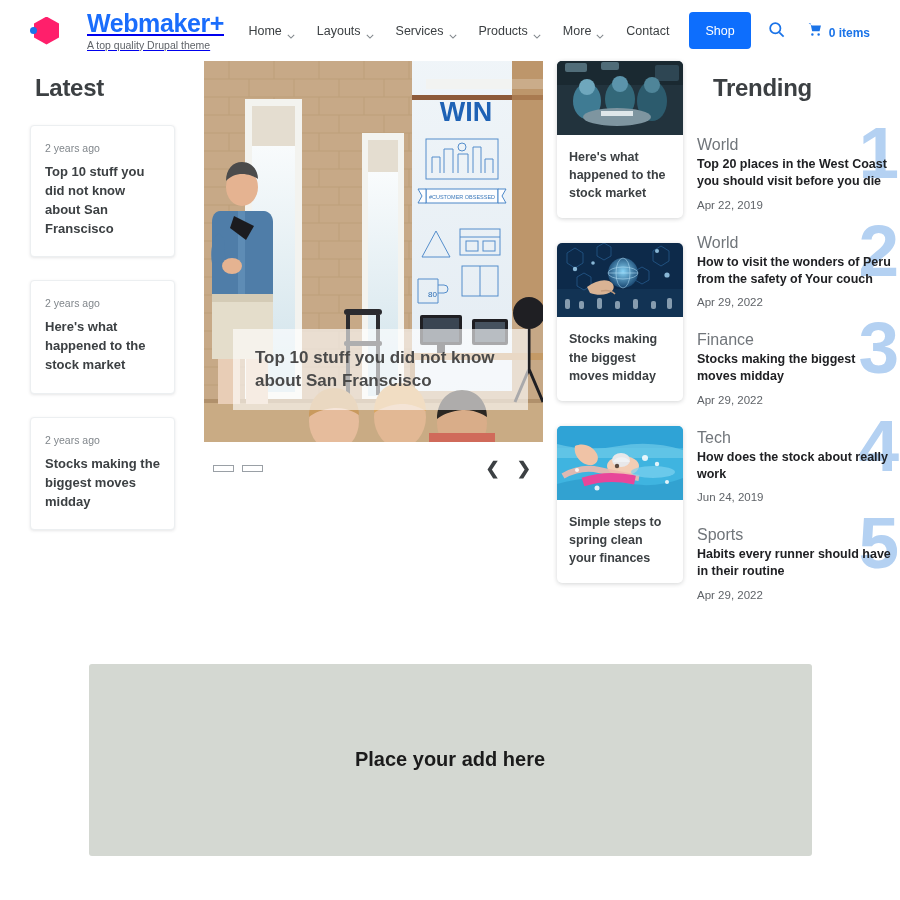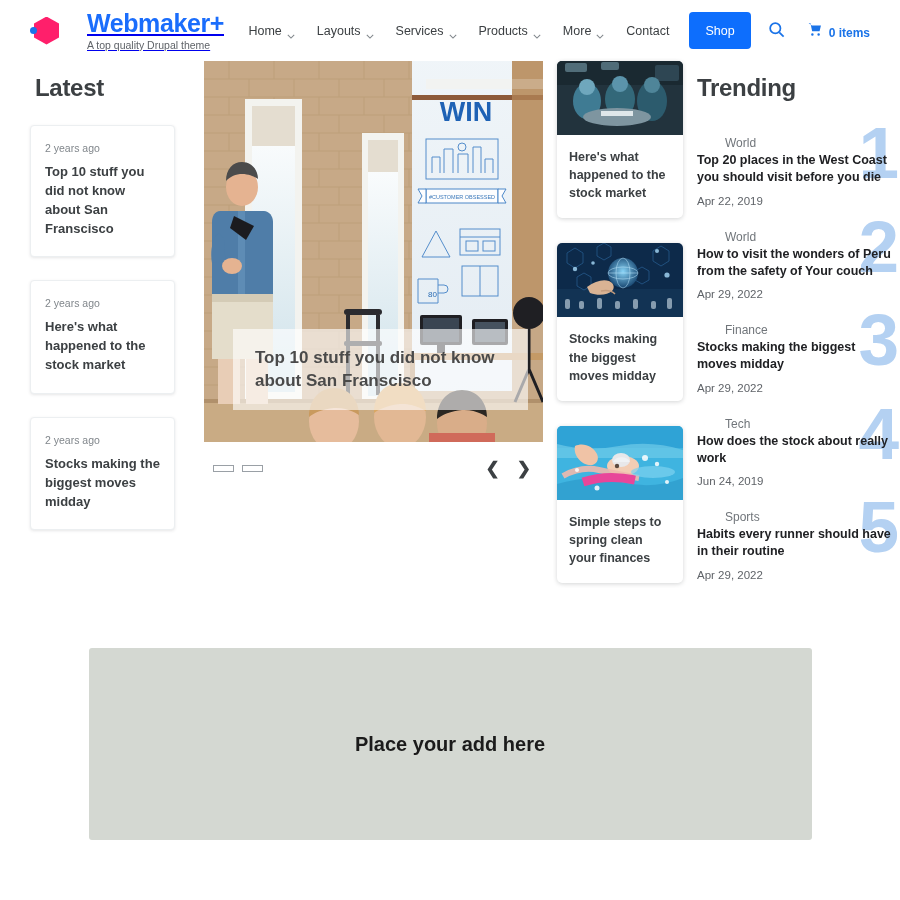--- a/index.html
+++ b/index.html
@@ -152,21 +152,21 @@
 
   
   .col-trend { width: 200px; flex: none; margin-left: 14px; position: relative; }
   .trend-list { margin-top: 34px; }
   .trend-item { position: relative; margin-bottom: 23px; }
   .trend-rank {
     position: absolute; right: 0; top: -20px;
     font-size: 73px; font-weight: bold; color: #b4d1f2;
     line-height: 1; z-index: 0; letter-spacing: -2px;
   }
-  .trend-cat { font-size: 12px; color: #70757a; position: relative; z-index: 1; margin-left: 28px; }
+  .trend-cat { font-size: 16px; color: #70757a; position: relative; z-index: 1; }
   .trend-title {
     font-size: 12.5px; font-weight: bold; color: #202124;
     line-height: 1.38; margin-top: 2px; position: relative; z-index: 1;
   }
   .trend-date { font-size: 11.5px; color: #5f6368; margin-top: 8px; position: relative; z-index: 1; }
 
   
   .ad-wrap { padding: 0 30px; margin-top: 40px; }
   .ad-box {
     margin: 0 auto; width: 723px; height: 192px;
@@ -524,21 +524,21 @@
             </g>
           </svg>
         </div>
         <div class="img-card-body">
           <div class="img-card-title">Simple steps to spring clean your finances</div>
         </div>
       </div>
     </div>
 
     <div class="col-trend">
-      <div class="sect-title" style="margin-left:0">Trending</div>
+      <div class="sect-title" style="margin-left:16px">Trending</div>
       <div class="trend-list">
 
         <div class="trend-item">
           <div class="trend-rank">1</div>
           <div class="trend-cat">World</div>
           <div class="trend-title">Top 20 places in the West Coast you should visit before you die</div>
           <div class="trend-date">Apr 22, 2019</div>
         </div>
 
         <div class="trend-item">

